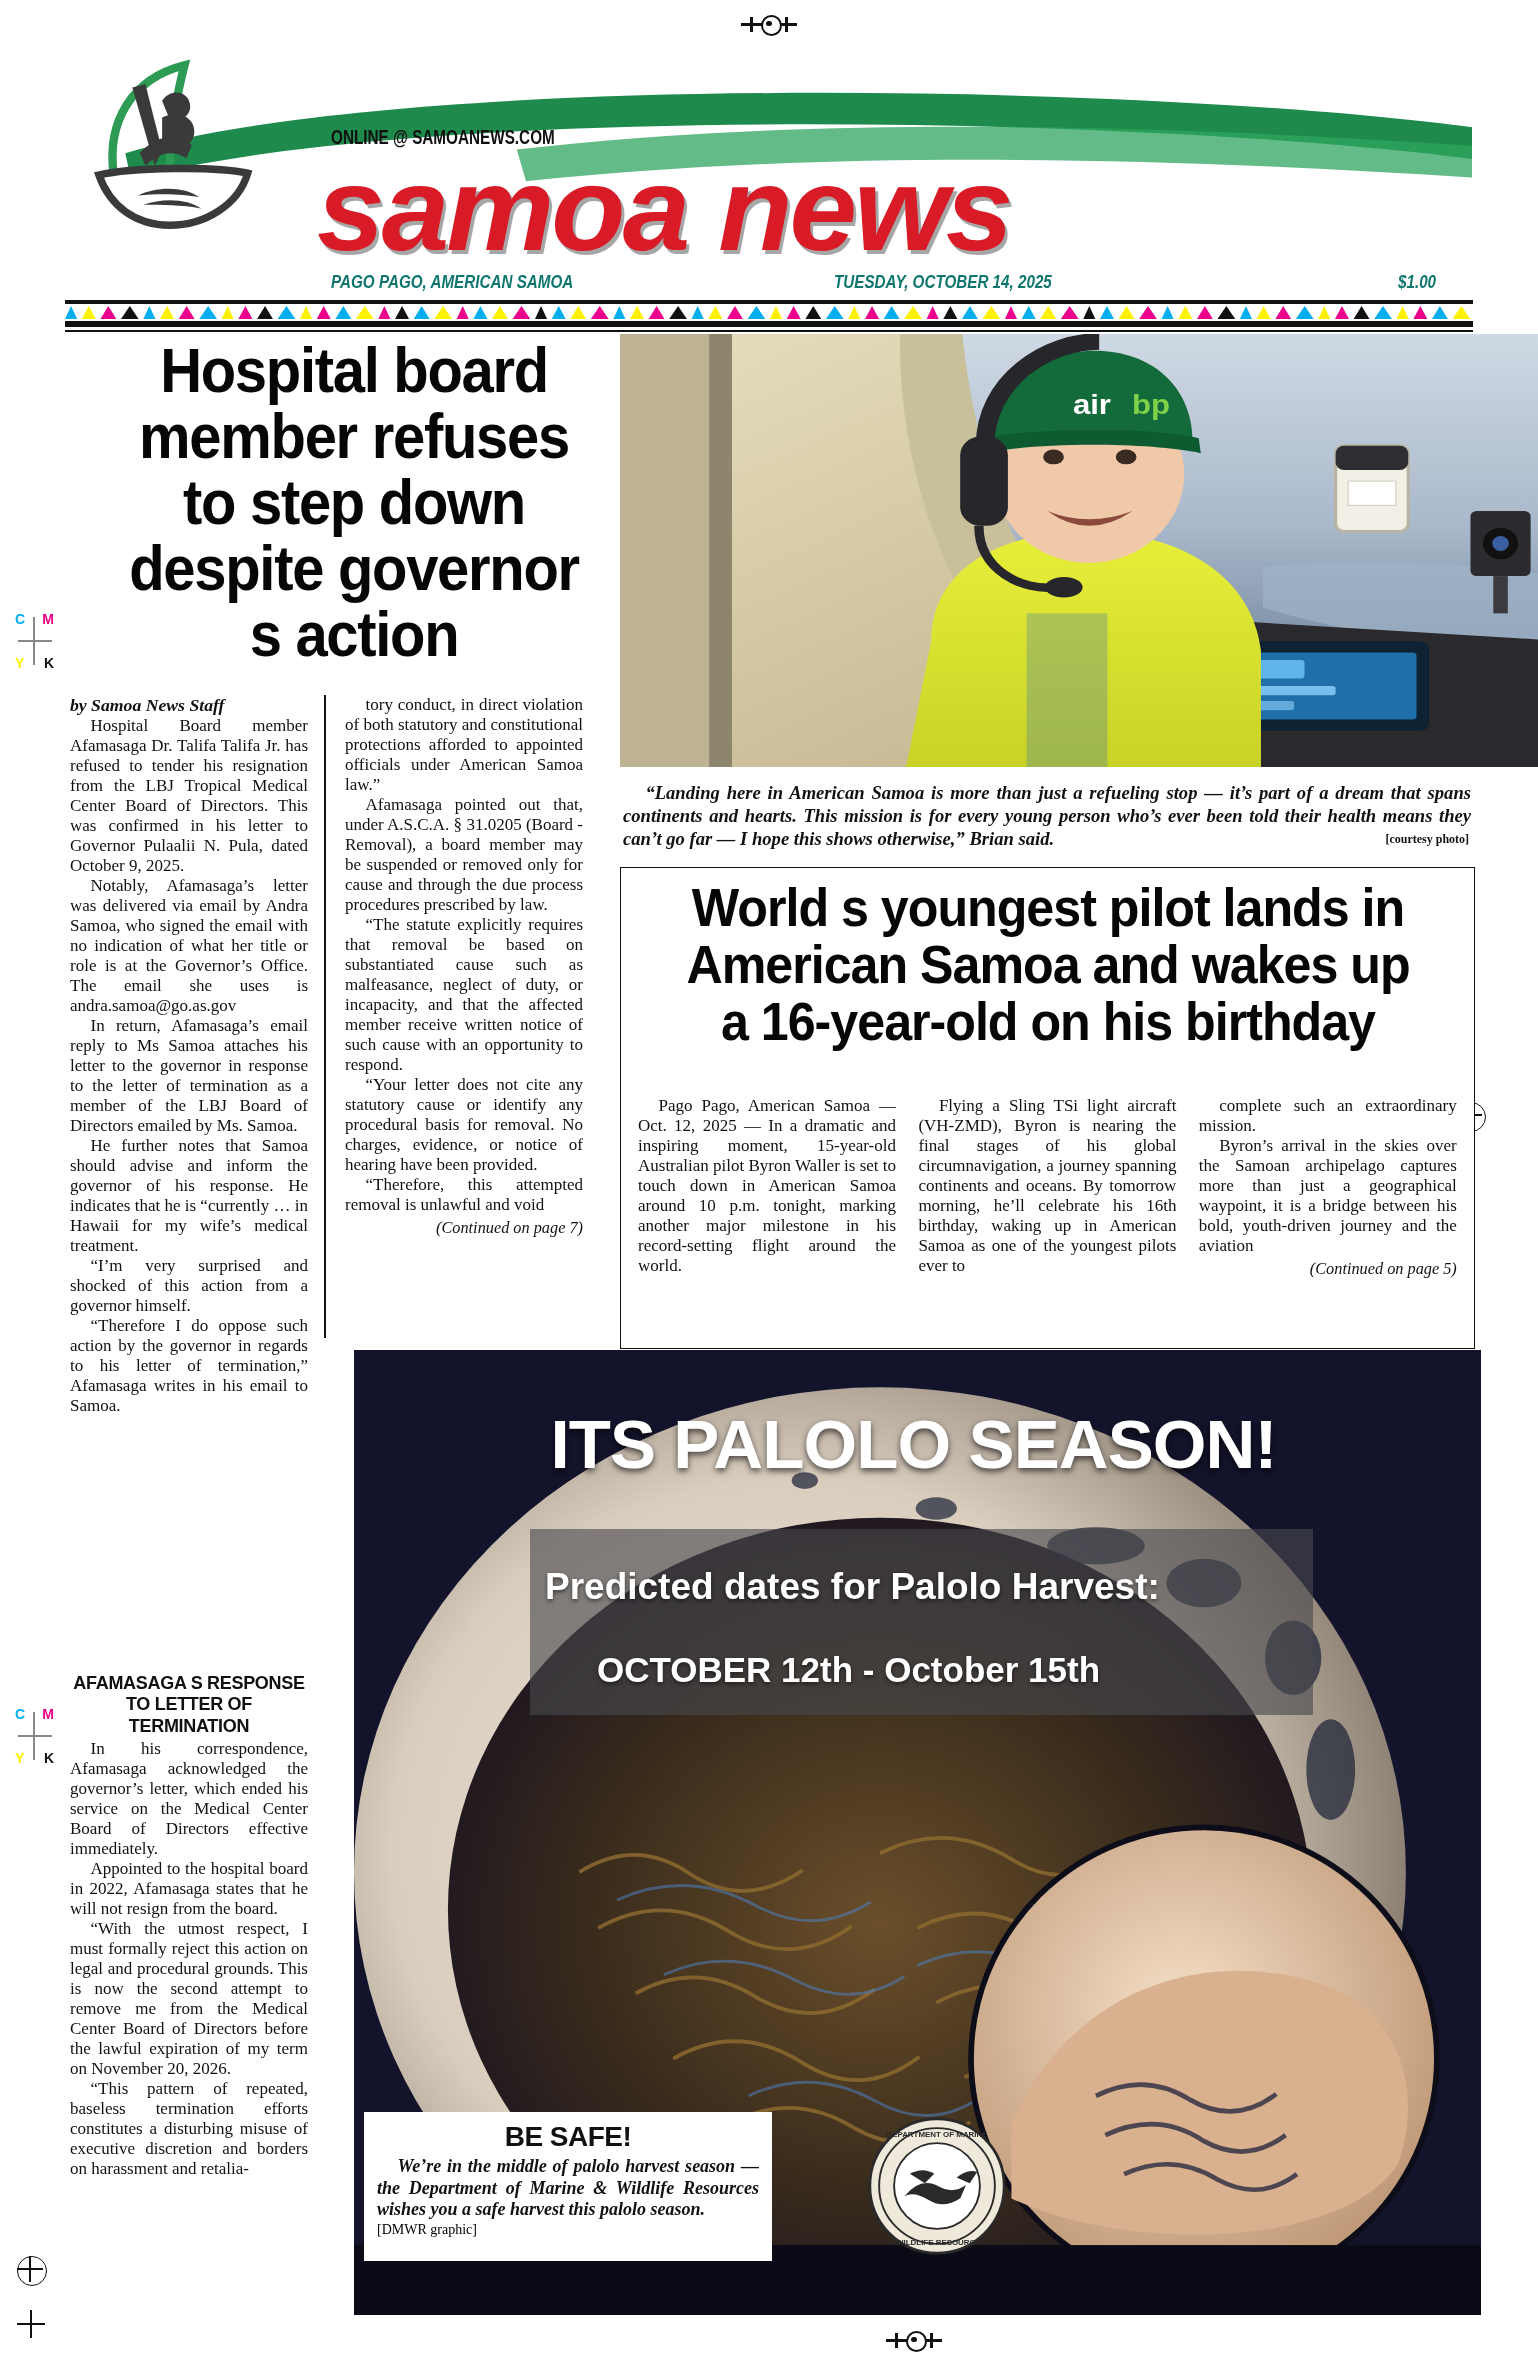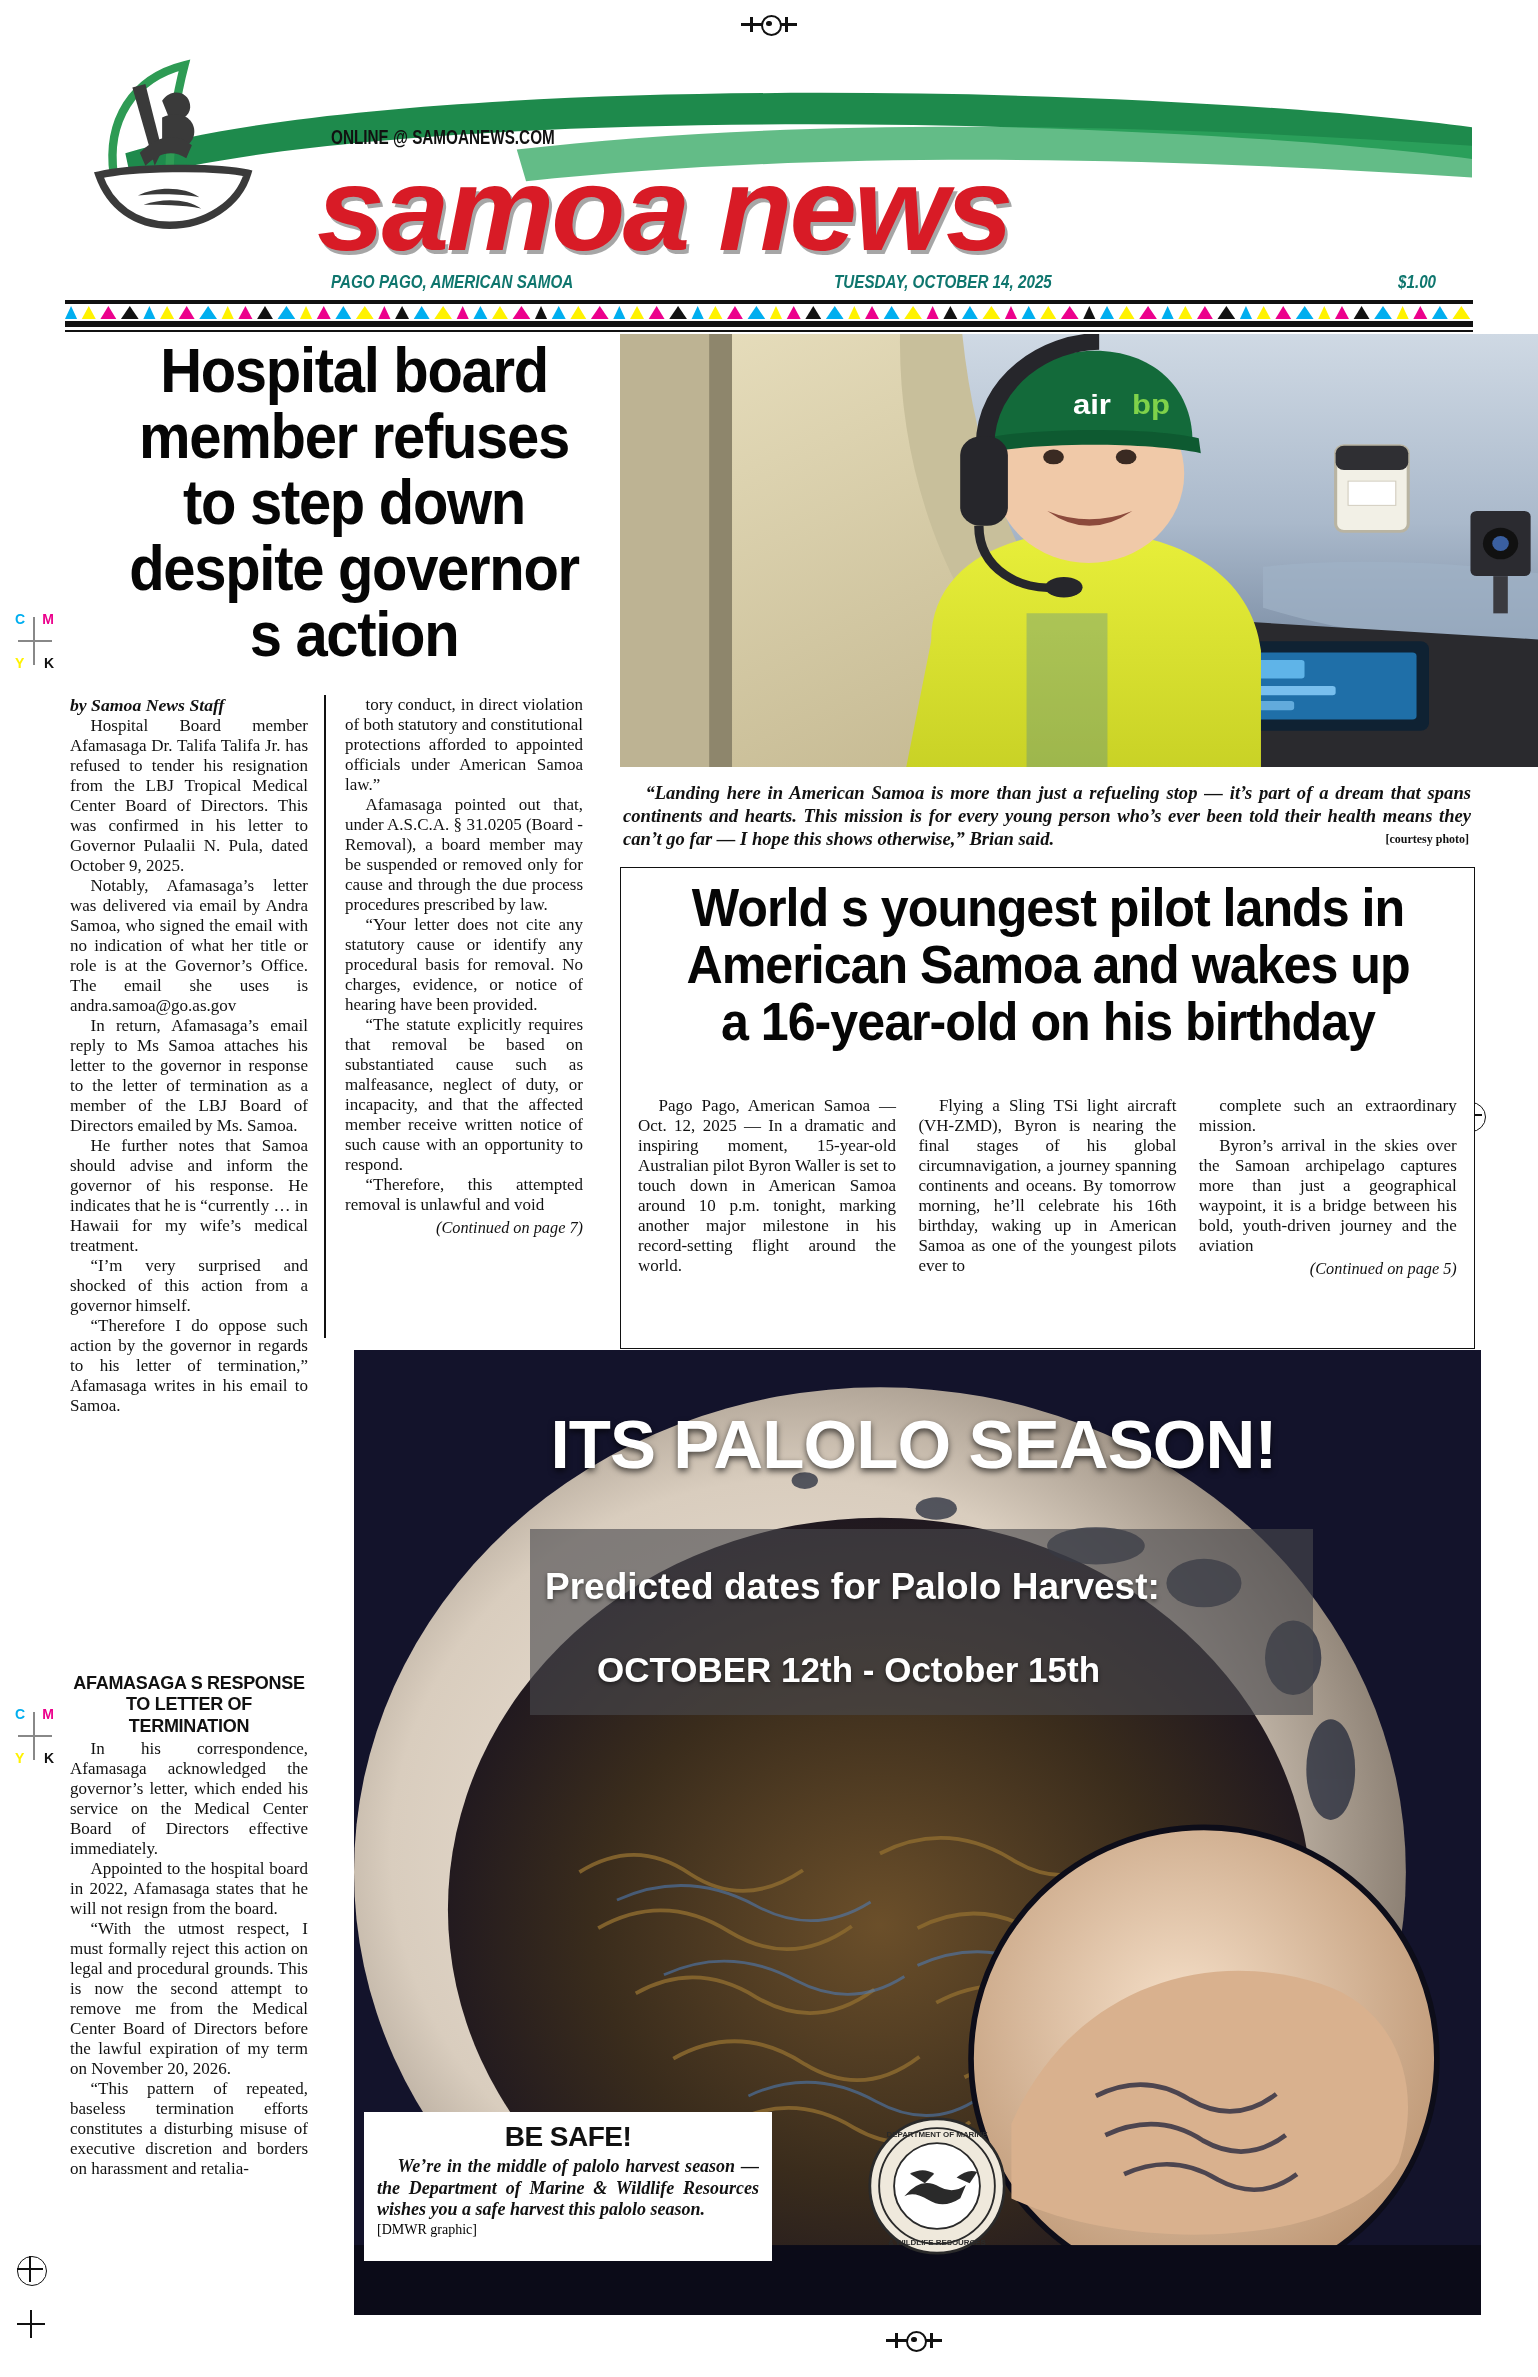--- a/index.html
+++ b/index.html
@@ -300,22 +300,22 @@
     <p class="subhead">AFAMASAGA S RESPONSE TO LETTER OF TERMINATION</p>
     <p>In his correspondence, Afamasaga acknowledged the governor’s letter, which ended his service on the Medical Center Board of Directors effective immediately.</p>
     <p>Appointed to the hospital board in 2022, Afamasaga states that he will not resign from the board.</p>
     <p>“With the utmost respect, I must formally reject this action on legal and procedural grounds. This is now the second attempt to remove me from the Medical Center Board of Directors before the lawful expiration of my term on November 20, 2026.</p>
     <p>“This pattern of repeated, baseless termination efforts constitutes a disturbing misuse of executive discretion and borders on harassment and retalia-</p>
   </div>
 
   <div class="col col2">
     <p>tory conduct, in direct violation of both statutory and constitutional protections afforded to appointed officials under American Samoa law.”</p>
     <p>Afamasaga pointed out that, under A.S.C.A. § 31.0205 (Board - Removal), a board member may be suspended or removed only for cause and through the due process procedures prescribed by law.</p>
+    <p>“The statute explicitly requires that removal be based on substantiated cause such as malfeasance, neglect of duty, or incapacity, and that the affected member receive written notice of such cause with an opportunity to respond.</p>
     <p>“Your letter does not cite any statutory cause or identify any procedural basis for removal. No charges, evidence, or notice of hearing have been provided.</p>
-    <p>“The statute explicitly requires that removal be based on substantiated cause such as malfeasance, neglect of duty, or incapacity, and that the affected member receive written notice of such cause with an opportunity to respond.</p>
     <p>“Therefore, this attempted removal is unlawful and void</p>
     <p class="cont">(Continued on page 7)</p>
   </div>
 
   <div class="photo1">
     <svg class="photoimg" viewBox="0 0 915 465" preserveAspectRatio="none">
       <defs>
         <linearGradient id="sky" x1="0" y1="0" x2="0" y2="1">
           <stop offset="0%" stop-color="#cfd9e4"></stop>
             <stop offset="60%" stop-color="#aab9cb"></stop>

